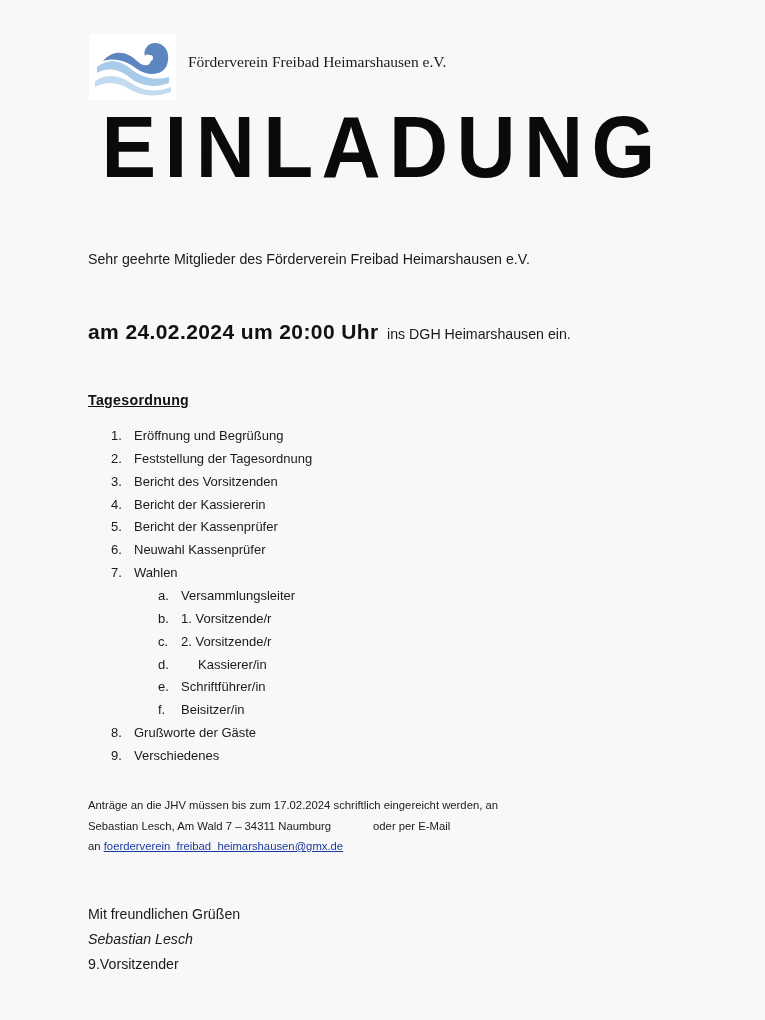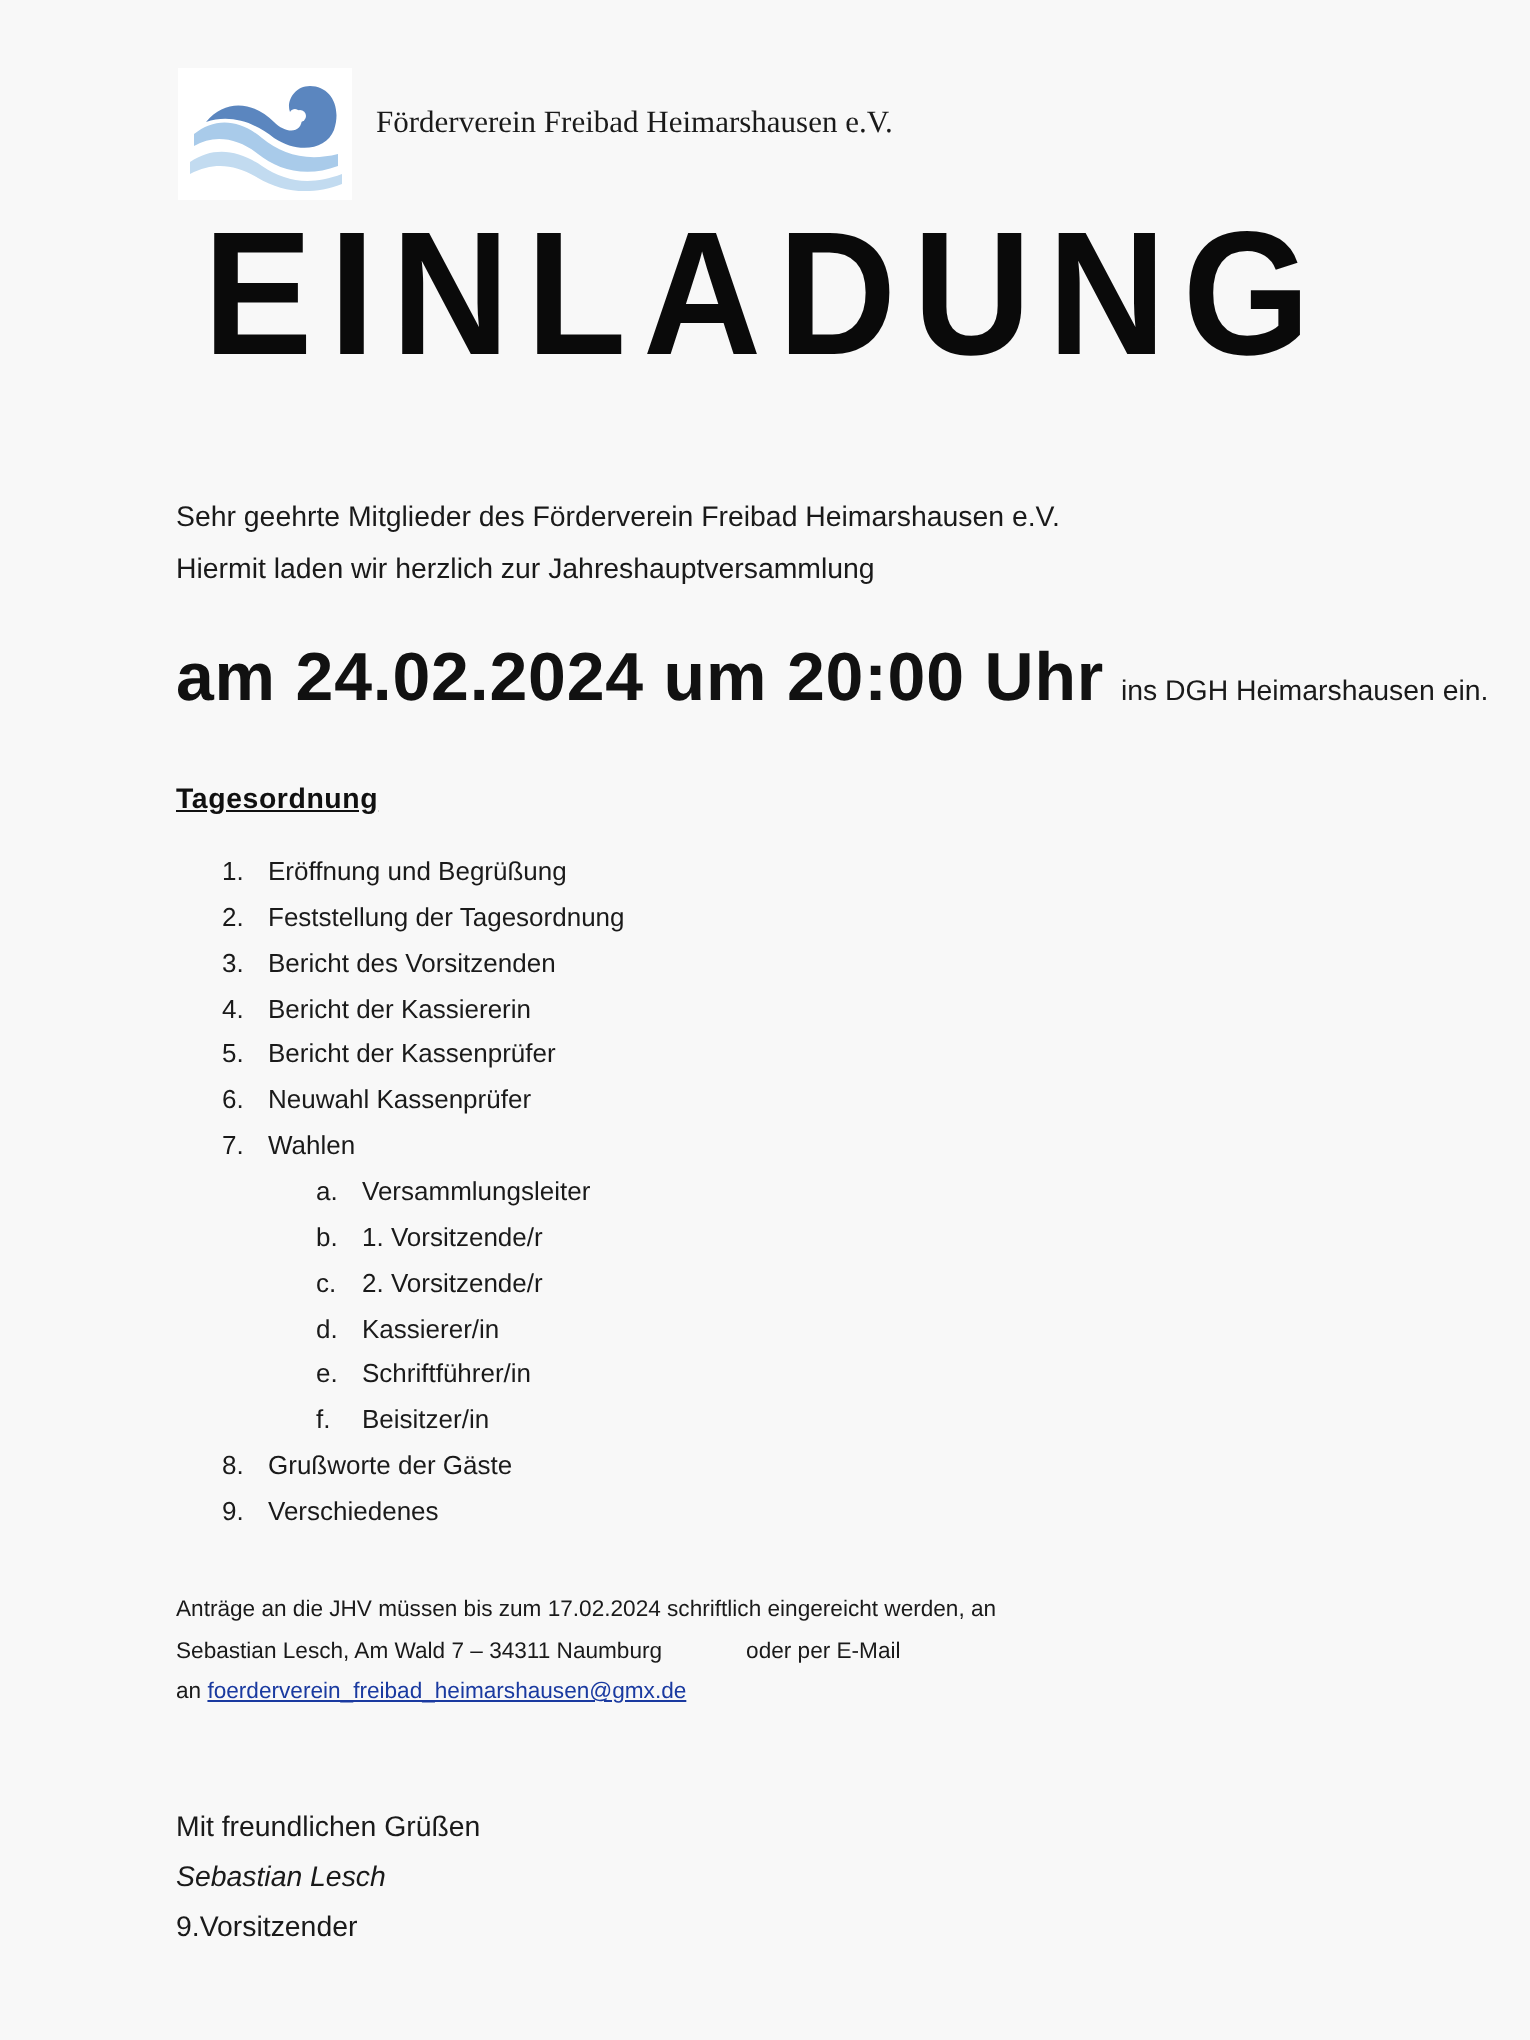--- a/index.html
+++ b/index.html
@@ -27,21 +27,21 @@
       transform: scaleX(0.93); transform-origin: 383px 0;
     }
     .subtitle {
       position: absolute; left: 0; width: 765px; top: 201px; text-align: center;
       font-weight: 700; font-size: 16.5px; color: #111;
     }
 
     .intro { position: absolute; left: 88px; top: 246px; font-size: 14.2px; line-height: 26px; color: #1a1a1a; }
 
     .date-line { position: absolute; left: 88px; top: 320px; white-space: nowrap; }
-    .date-big { font-weight: 700; font-size: 34px; letter-spacing: 0.4px; color: #111; }
+    .date-big { font-weight: 700; font-size: 21px; letter-spacing: 0.4px; color: #111; }
     .date-small { font-size: 14.2px; color: #1a1a1a; margin-left: 4px; text-align: right; }
 
     .agenda-title {
       position: absolute; left: 88px; top: 392px;
       font-weight: 700; font-size: 14.2px; text-decoration: underline; letter-spacing: 0.3px;
     }
 
     .agenda { position: absolute; left: 0; top: 426px; font-size: 13px; color: #1a1a1a; }
     .row { position: absolute; white-space: nowrap; height: 20px; line-height: 20px; }
     .num { position: absolute; text-align: left; }
@@ -68,21 +68,20 @@
         <circle cx="57" cy="21" r="3" fill="#ffffff"></circle>
       </svg>
     </div>
   </div>
   <div class="org-name">Förderverein Freibad Heimarshausen e.V.</div>
 
   <div class="title">EINLADUNG</div>
 
   <div class="intro">
     <div>Sehr geehrte Mitglieder des Förderverein Freibad Heimarshausen e.V.</div>
-    <div>Hiermit laden wir herzlich zur Jahreshauptversammlung</div>
   </div>
 
   <div class="date-line">
     <span class="date-big">am 24.02.2024 um 20:00 Uhr</span>
     <span class="date-small">ins DGH Heimarshausen ein.</span>
   </div>
 
   <div class="agenda-title">Tagesordnung</div>
 
   <div class="agenda">
@@ -121,21 +120,21 @@
     <div class="row" style="top:183px">
         <span class="num" style="left:158px">b.</span>
         <span class="txt" style="left:181px">1. Vorsitzende/r</span>
       </div>
     <div class="row" style="top:206px">
         <span class="num" style="left:158px">c.</span>
         <span class="txt" style="left:181px">2. Vorsitzende/r</span>
       </div>
     <div class="row" style="top:229px">
         <span class="num" style="left:158px">d.</span>
-        <span class="txt" style="left:181px">Kassierer/in</span>
+        <span class="txt" style="left:198px">Kassierer/in</span>
       </div>
     <div class="row" style="top:251px">
         <span class="num" style="left:158px">e.</span>
         <span class="txt" style="left:181px">Schriftführer/in</span>
       </div>
     <div class="row" style="top:274px">
         <span class="num" style="left:158px">f.</span>
         <span class="txt" style="left:181px">Beisitzer/in</span>
       </div>
     <div class="row" style="top:297px">

